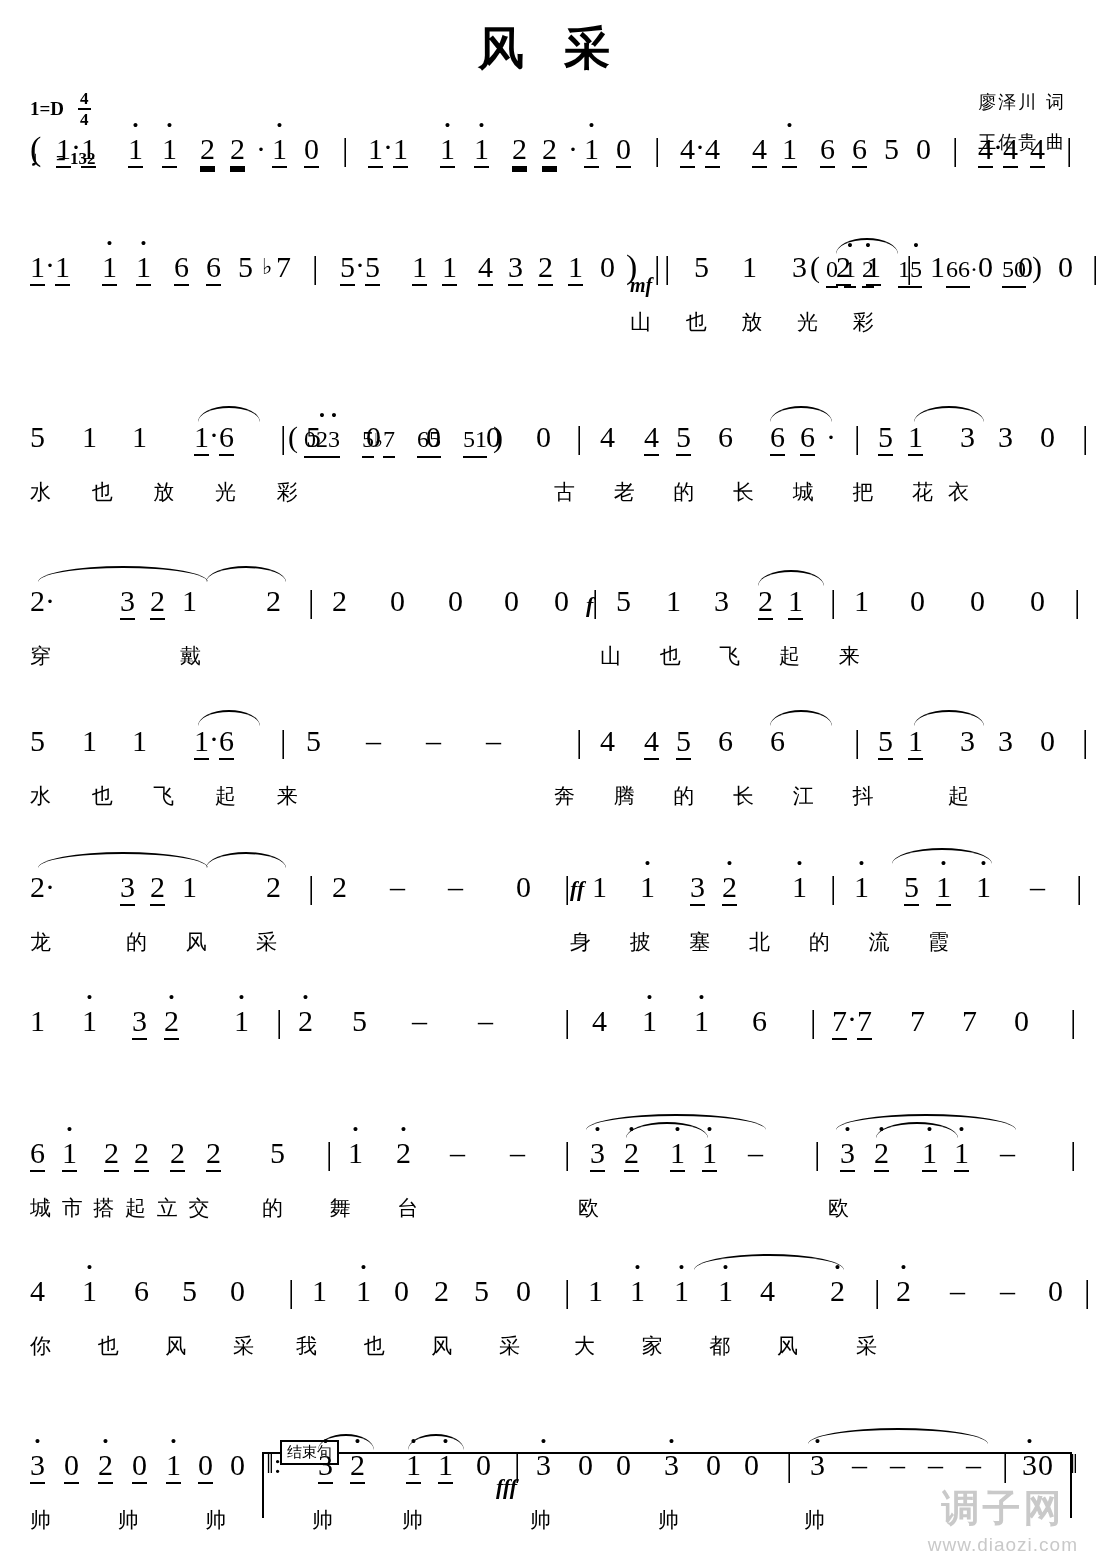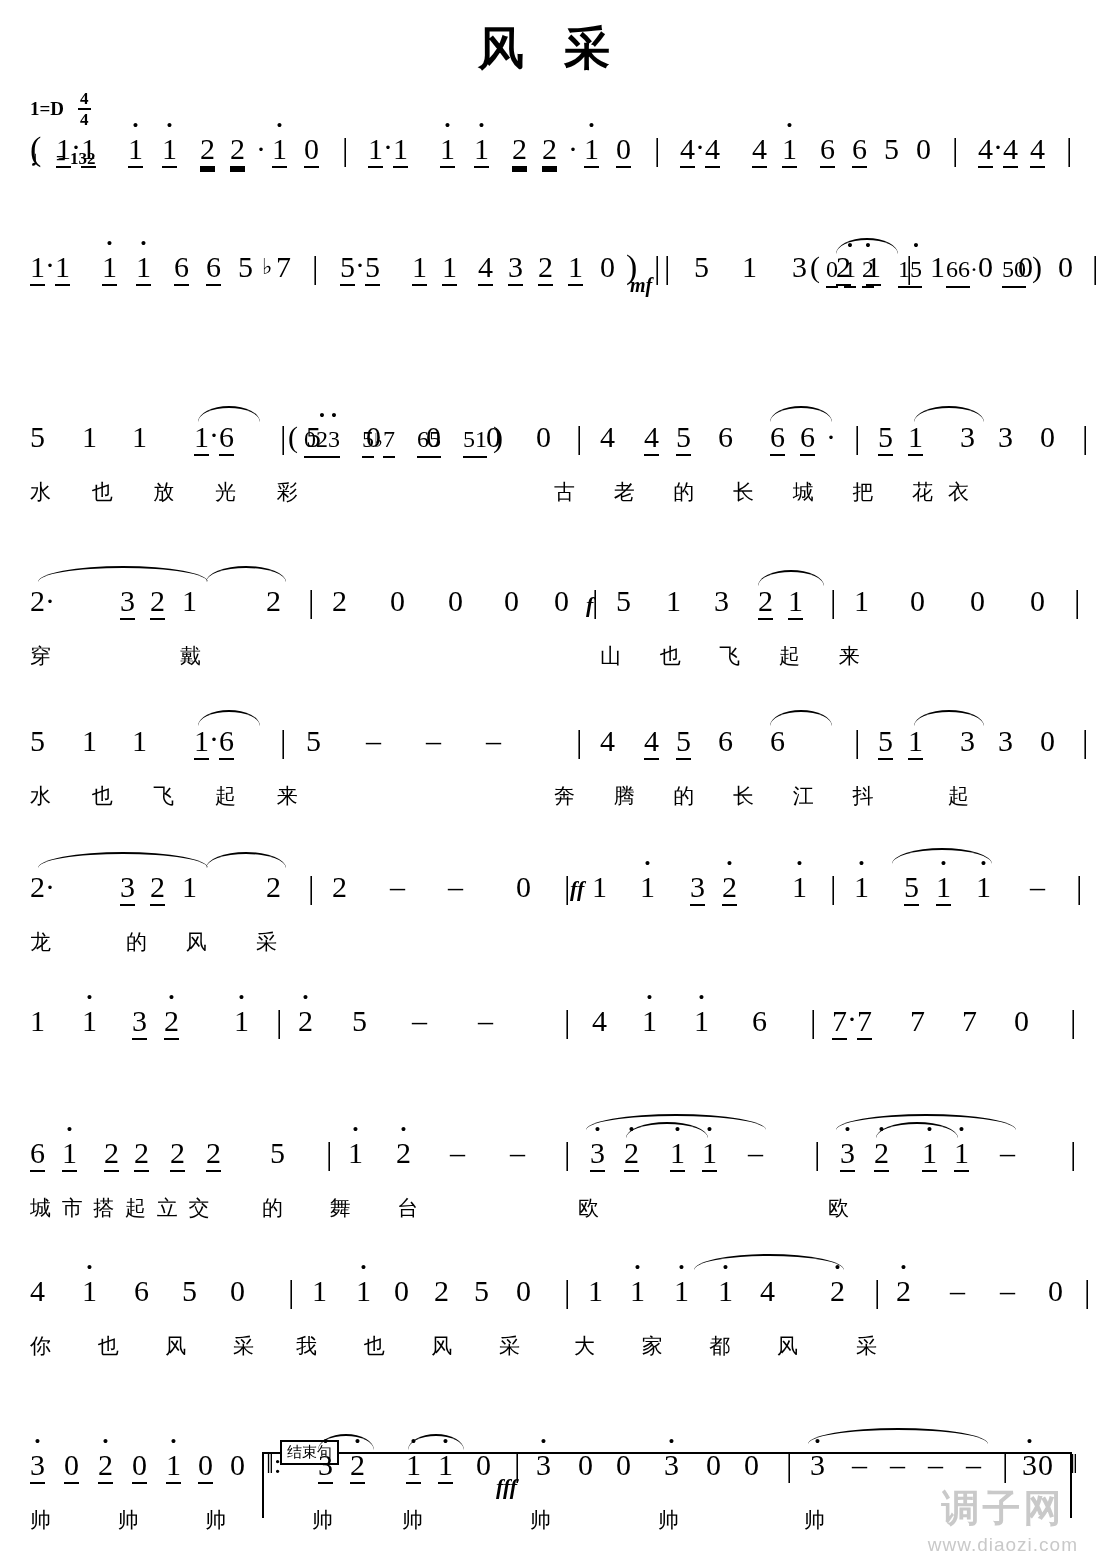--- a/index.html
+++ b/index.html
@@ -106,20 +106,24 @@
         <span class="num">4</span>
         <span class="den">4</span>
       </span>
     </div>
     <div class="tempo">
       <span class="qnote">♩</span>
       <span>= 132</span>
     </div>
   </div>
 
+  <div class="meta-right">
+    <div>廖泽川 词</div>
+    <div>王佑贵 曲</div>
+  </div>
 
   <div class="system" style="margin-top:52px;height:70px;">
     <div class="noterow">
       <span class="tok paren" style="left:0px;top:-2px;">(</span>
       <span class="tok" style="left:26px;"><span class="n u1">1</span><span class="n" style="position:relative;top:-2px;">·</span><span class="n u1">1</span></span>
       <span class="tok" style="left:98px;"><span class="n u1 dotup">1</span></span>
       <span class="tok" style="left:132px;"><span class="n u1 dotup">1</span></span>
       <span class="tok" style="left:170px;"><span class="n u2">2</span></span>
       <span class="tok" style="left:200px;"><span class="n u2">2</span></span>
       <span class="tok" style="left:226px;"><span class="n">·</span></span>
@@ -202,20 +206,23 @@
       <span class="tok" style="left:762px;"><span class="n">3</span></span>
       <span class="tok" style="left:806px;"><span class="n u1">2</span></span>
       <span class="tok" style="left:836px;"><span class="n u1">1</span></span>
       <span class="tok bar" style="left:876px;">|</span>
       <span class="tok" style="left:900px;"><span class="n">1</span></span>
       <span class="tok" style="left:948px;"><span class="n">0</span></span>
       <span class="tok" style="left:988px;"><span class="n">0</span></span>
       <span class="tok" style="left:1028px;"><span class="n">0</span></span>
       <span class="tok bar" style="left:1062px;">|</span>
       <div class="slur" style="left:806px;top:-12px;width:62px;"></div>
+    </div>
+    <div class="lyricrow">
+      <span class="tok" style="left:600px;letter-spacing:14px;">山 也 放 光 彩</span>
     </div>
   </div>
 
   <div class="system" style="margin-top:22px;height:130px;">
     <div style="position:absolute;left:258px;top:0;font-size:24px;">
       <span class="paren" style="font-size:30px;">(</span>
       <span class="n u1" style="font-size:24px;">0</span><span class="n u1 dotup" style="font-size:24px;">2</span><span class="n u1 dotup" style="font-size:24px;">3</span>
       <span style="display:inline-block;width:10px;"></span>
       <span class="n u1" style="font-size:24px;">5</span><span style="font-size:19px;">♭</span><span class="n u1" style="font-size:24px;">7</span>
       <span style="display:inline-block;width:10px;"></span>
@@ -361,20 +368,21 @@
       <span class="tok" style="left:1000px;"><span class="n">–</span></span>
       <span class="tok bar" style="left:1046px;">|</span>
       <div class="slur" style="left:8px;top:-18px;width:170px;"></div>
       <div class="slur" style="left:176px;top:-18px;width:80px;"></div>
       <div class="slur" style="left:862px;top:-22px;width:100px;"></div>
     </div>
     <div class="lyricrow">
       <span class="tok" style="left:0px;">龙</span>
       <span class="tok" style="left:96px;letter-spacing:16px;">的 风</span>
       <span class="tok" style="left:226px;">采</span>
+      <span class="tok" style="left:540px;letter-spacing:16px;">身 披 塞 北 的 流 霞</span>
     </div>
   </div>
 
   <div class="system" style="margin-top:22px;height:106px;">
     <div class="noterow" style="margin-top:14px;">
       <span class="tok" style="left:0px;"><span class="n">1</span></span>
       <span class="tok" style="left:52px;"><span class="n dotup">1</span></span>
       <span class="tok" style="left:102px;"><span class="n u1">3</span></span>
       <span class="tok" style="left:134px;"><span class="n u1 dotup">2</span></span>
       <span class="tok" style="left:204px;"><span class="n dotup">1</span></span>

